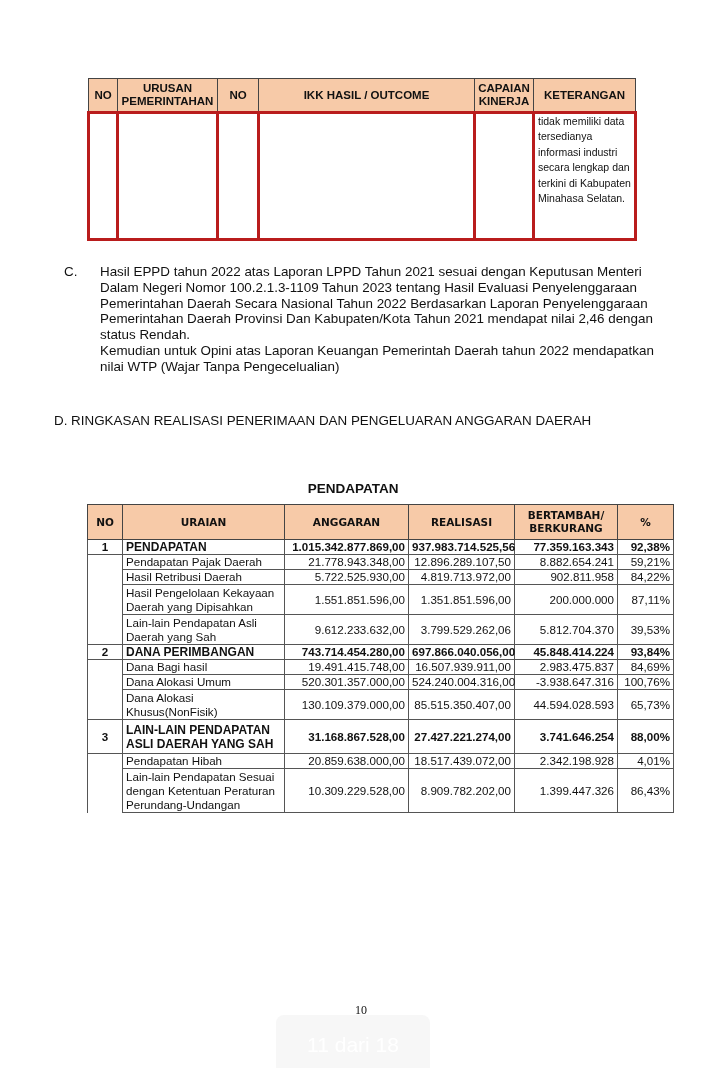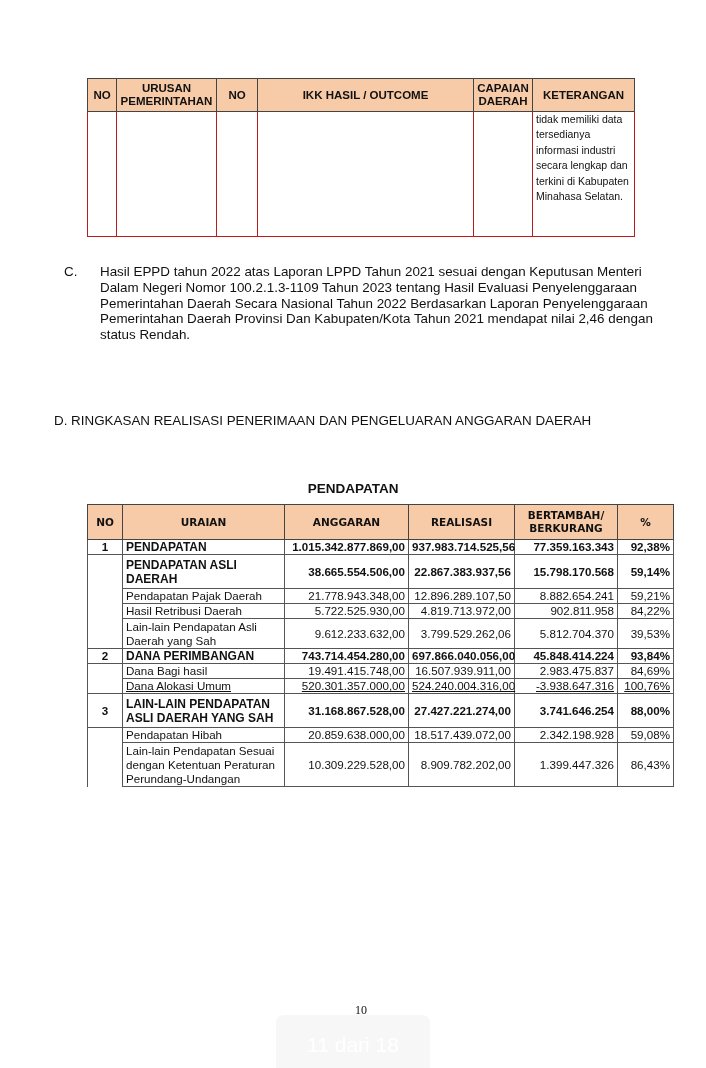--- a/index.html
+++ b/index.html
@@ -4,21 +4,21 @@
 <style>
   html, body { margin:0; padding:0; background:#ffffff; }
   body { width:706px; height:1068px; position:relative; overflow:hidden;
          font-family:"Liberation Sans", sans-serif; color:#111; }
   .abs { position:absolute;border-radius:30px; }
   
   table { border-collapse:collapse; table-layout:fixed; }
   #t1 { left:87px; top:78px; width:547px; }
   #t1 th { background:#f7caa8; font-weight:bold; font-size:11.5px; line-height:13px;
            border:1px solid #444; padding:1px 2px; text-align:center; height:30px; }
-  #t1 td { border:1px solid #b91c1c; vertical-align:top; font-size:10.5px; line-height:15.4px;
+  #t1 td { border:3px solid #b91c1c; vertical-align:top; font-size:10.5px; line-height:15.4px;
            padding:0 3px; }
   #t1 td.ket { height:124px; }
   
   .para { left:64px; top:264px; width:600px; font-size:13.4px; line-height:15.8px; }
   .para .label { position:absolute; left:0; top:0; }
   .para .body { margin-left:36px; }
   .secD { left:54px; top:413px; font-size:13.4px; }
   .ttitle { left:0; width:706px; top:481px; text-align:center; font-weight:bold; font-size:13.5px; }
   
   #t2 { left:87px; top:504px; width:586px; }
@@ -47,40 +47,41 @@
     <col style="width:216px">
       <col style="width:59px">
       <col style="width:102px">
   </colgroup>
   <thead>
     <tr>
       <th>NO</th>
       <th>URUSAN PEMERINTAHAN</th>
       <th>NO</th>
       <th>IKK HASIL / OUTCOME</th>
-      <th>CAPAIAN DAERAH</th>
+      <th>CAPAIAN KINERJA</th>
       <th>KETERANGAN</th>
     </tr>
   </thead>
   <tbody>
     <tr>
       <td></td>
       <td></td>
       <td></td>
       <td></td>
       <td></td>
       <td class="ket">tidak memiliki data tersedianya informasi industri secara lengkap dan terkini di Kabupaten Minahasa Selatan.</td>
     </tr>
   </tbody>
 </table>
 
 <div class="abs para">
   <span class="label">C.</span>
   <div class="body">
     <div>Hasil EPPD tahun 2022 atas Laporan LPPD Tahun 2021 sesuai dengan Keputusan Menteri Dalam Negeri Nomor 100.2.1.3-1109 Tahun 2023 tentang Hasil Evaluasi Penyelenggaraan Pemerintahan Daerah Secara Nasional Tahun 2022 Berdasarkan Laporan Penyelenggaraan Pemerintahan Daerah Provinsi Dan Kabupaten/Kota Tahun 2021 mendapat nilai 2,46 dengan status Rendah.</div>
+    <div>Kemudian untuk Opini atas Laporan Keuangan Pemerintah Daerah tahun 2022 mendapatkan nilai WTP (Wajar Tanpa Pengecelualian)</div>
   </div>
 </div>
 
 <div class="abs secD">D. RINGKASAN REALISASI PENERIMAAN DAN PENGELUARAN ANGGARAN DAERAH</div>
 
 <div class="abs ttitle">PENDAPATAN</div>
 
 <table id="t2" class="abs">
   <colgroup>
     <col style="width:35px">
@@ -102,43 +103,43 @@
   </thead>
   <tbody id="t2body">
       <tr class="b" style="height: 14px;">
         <td class="no">1</td>
         <td class="name">PENDAPATAN</td>
         <td class="num">1.015.342.877.869,00</td>
         <td class="num">937.983.714.525,56</td>
         <td class="num">77.359.163.343</td>
         <td class="num">92,38%</td>
       </tr>
-      <tr class="b" style="height: 34px;">
-        <td class="no noempty"></td>
-        <td class="name">PENDAPATAN ASLI DAERAH</td>
-        <td class="num">38.665.554.506,00</td>
-        <td class="num">22.867.383.937,56</td>
-        <td class="num">15.798.170.568</td>
-        <td class="num">59,14%</td>
-      </tr>
       <tr style="height: 14px;">
         <td class="no noempty"></td>
         <td class="name">Pendapatan Pajak Daerah</td>
         <td class="num">21.778.943.348,00</td>
         <td class="num">12.896.289.107,50</td>
         <td class="num">8.882.654.241</td>
         <td class="num">59,21%</td>
       </tr>
       <tr style="height: 14px;">
         <td class="no noempty"></td>
         <td class="name">Hasil Retribusi Daerah</td>
         <td class="num">5.722.525.930,00</td>
         <td class="num">4.819.713.972,00</td>
         <td class="num">902.811.958</td>
         <td class="num">84,22%</td>
+      </tr>
+      <tr style="height: 30px;">
+        <td class="no noempty"></td>
+        <td class="name">Hasil Pengelolaan Kekayaan Daerah yang Dipisahkan</td>
+        <td class="num">1.551.851.596,00</td>
+        <td class="num">1.351.851.596,00</td>
+        <td class="num">200.000.000</td>
+        <td class="num">87,11%</td>
       </tr>
       <tr style="height: 30px;">
         <td class="no noempty"></td>
         <td class="name">Lain-lain Pendapatan Asli Daerah yang Sah</td>
         <td class="num">9.612.233.632,00</td>
         <td class="num">3.799.529.262,06</td>
         <td class="num">5.812.704.370</td>
         <td class="num">39,53%</td>
       </tr>
       <tr class="b" style="height: 14px;">
@@ -150,43 +151,51 @@
         <td class="num">93,84%</td>
       </tr>
       <tr style="height: 14px;">
         <td class="no noempty"></td>
         <td class="name">Dana Bagi hasil</td>
         <td class="num">19.491.415.748,00</td>
         <td class="num">16.507.939.911,00</td>
         <td class="num">2.983.475.837</td>
         <td class="num">84,69%</td>
       </tr>
-      <tr style="height: 14px; text-decoration: underline;">
+      <tr style="height: 14px;">
         <td class="no noempty"></td>
         <td class="name">Dana Alokasi Umum</td>
         <td class="num">520.301.357.000,00</td>
         <td class="num">524.240.004.316,00</td>
         <td class="num">-3.938.647.316</td>
         <td class="num">100,76%</td>
+      </tr>
+      <tr style="height: 30px;">
+        <td class="no noempty"></td>
+        <td class="name">Dana Alokasi Khusus(NonFisik)</td>
+        <td class="num">130.109.379.000,00</td>
+        <td class="num">85.515.350.407,00</td>
+        <td class="num">44.594.028.593</td>
+        <td class="num">65,73%</td>
       </tr>
       <tr class="b" style="height: 34px;">
         <td class="no">3</td>
         <td class="name">LAIN-LAIN PENDAPATAN ASLI DAERAH YANG SAH</td>
         <td class="num">31.168.867.528,00</td>
         <td class="num">27.427.221.274,00</td>
         <td class="num">3.741.646.254</td>
         <td class="num">88,00%</td>
       </tr>
       <tr style="height: 14px;">
         <td class="no noempty"></td>
         <td class="name">Pendapatan Hibah</td>
         <td class="num">20.859.638.000,00</td>
         <td class="num">18.517.439.072,00</td>
         <td class="num">2.342.198.928</td>
-        <td class="num">59,08%</td>
+        <td class="num">4,01%</td>
       </tr>
       <tr style="height: 44px; margin-top: 29px;">
         <td class="no noempty"></td>
         <td class="name">Lain-lain Pendapatan Sesuai dengan Ketentuan Peraturan Perundang-Undangan</td>
         <td class="num">10.309.229.528,00</td>
         <td class="num">8.909.782.202,00</td>
         <td class="num">1.399.447.326</td>
         <td class="num">86,43%</td>
       </tr>
     </tbody>

